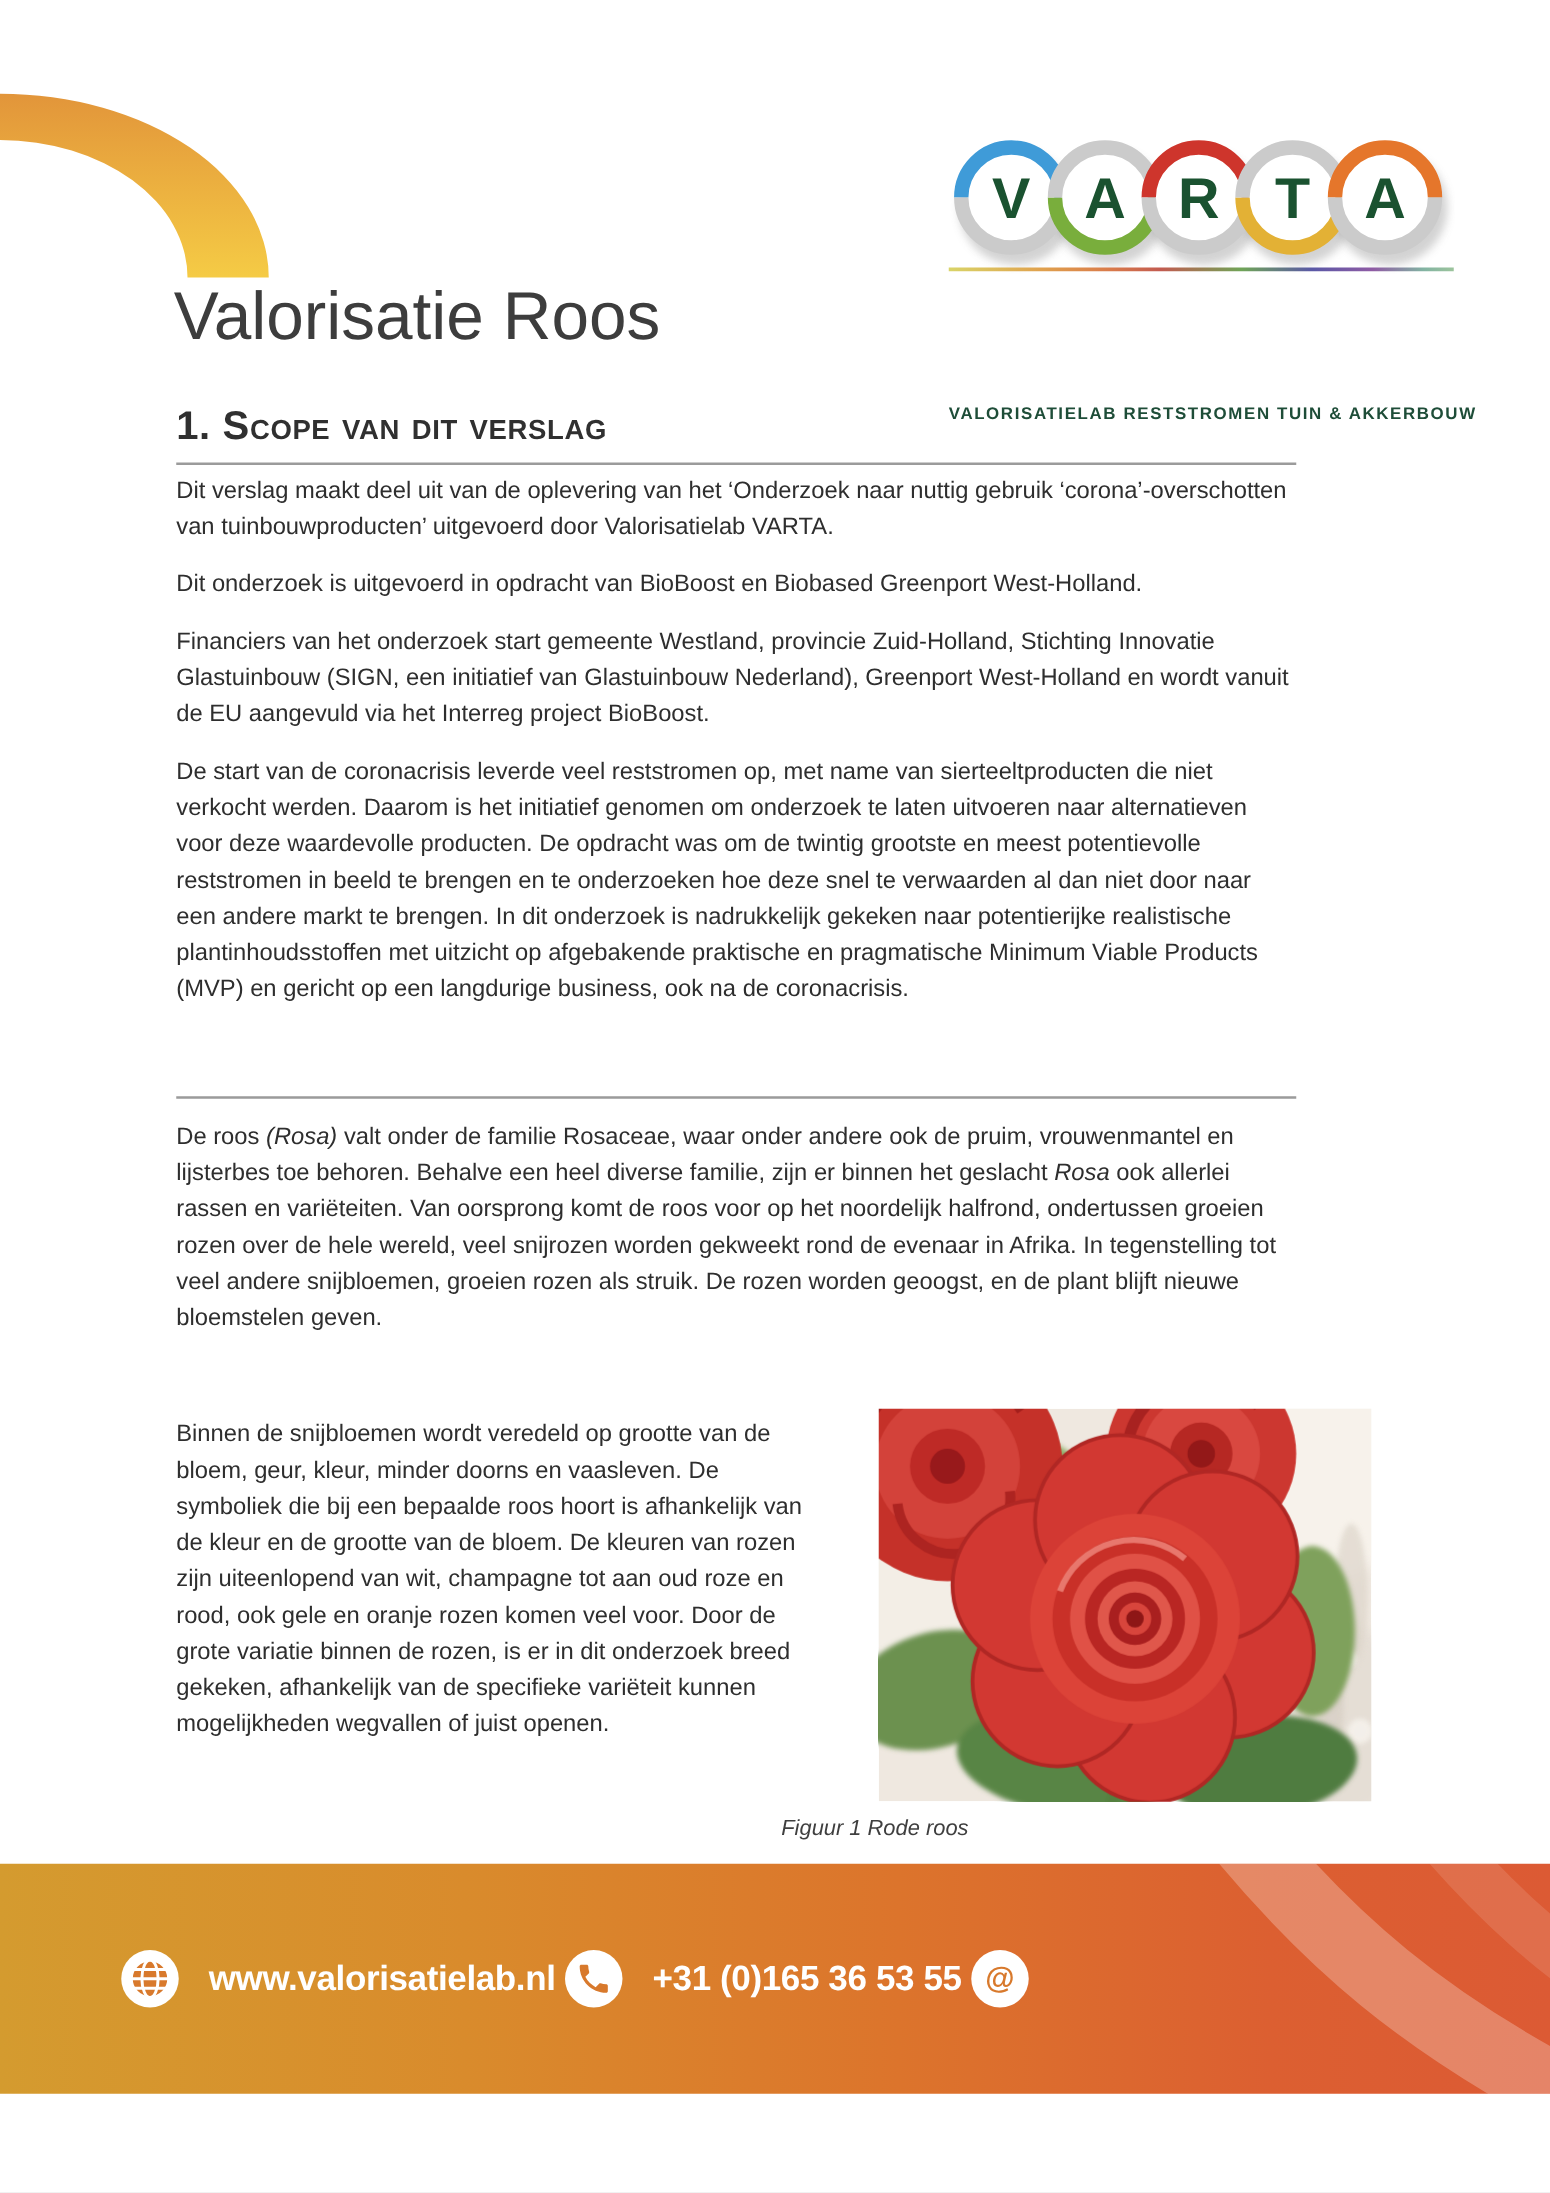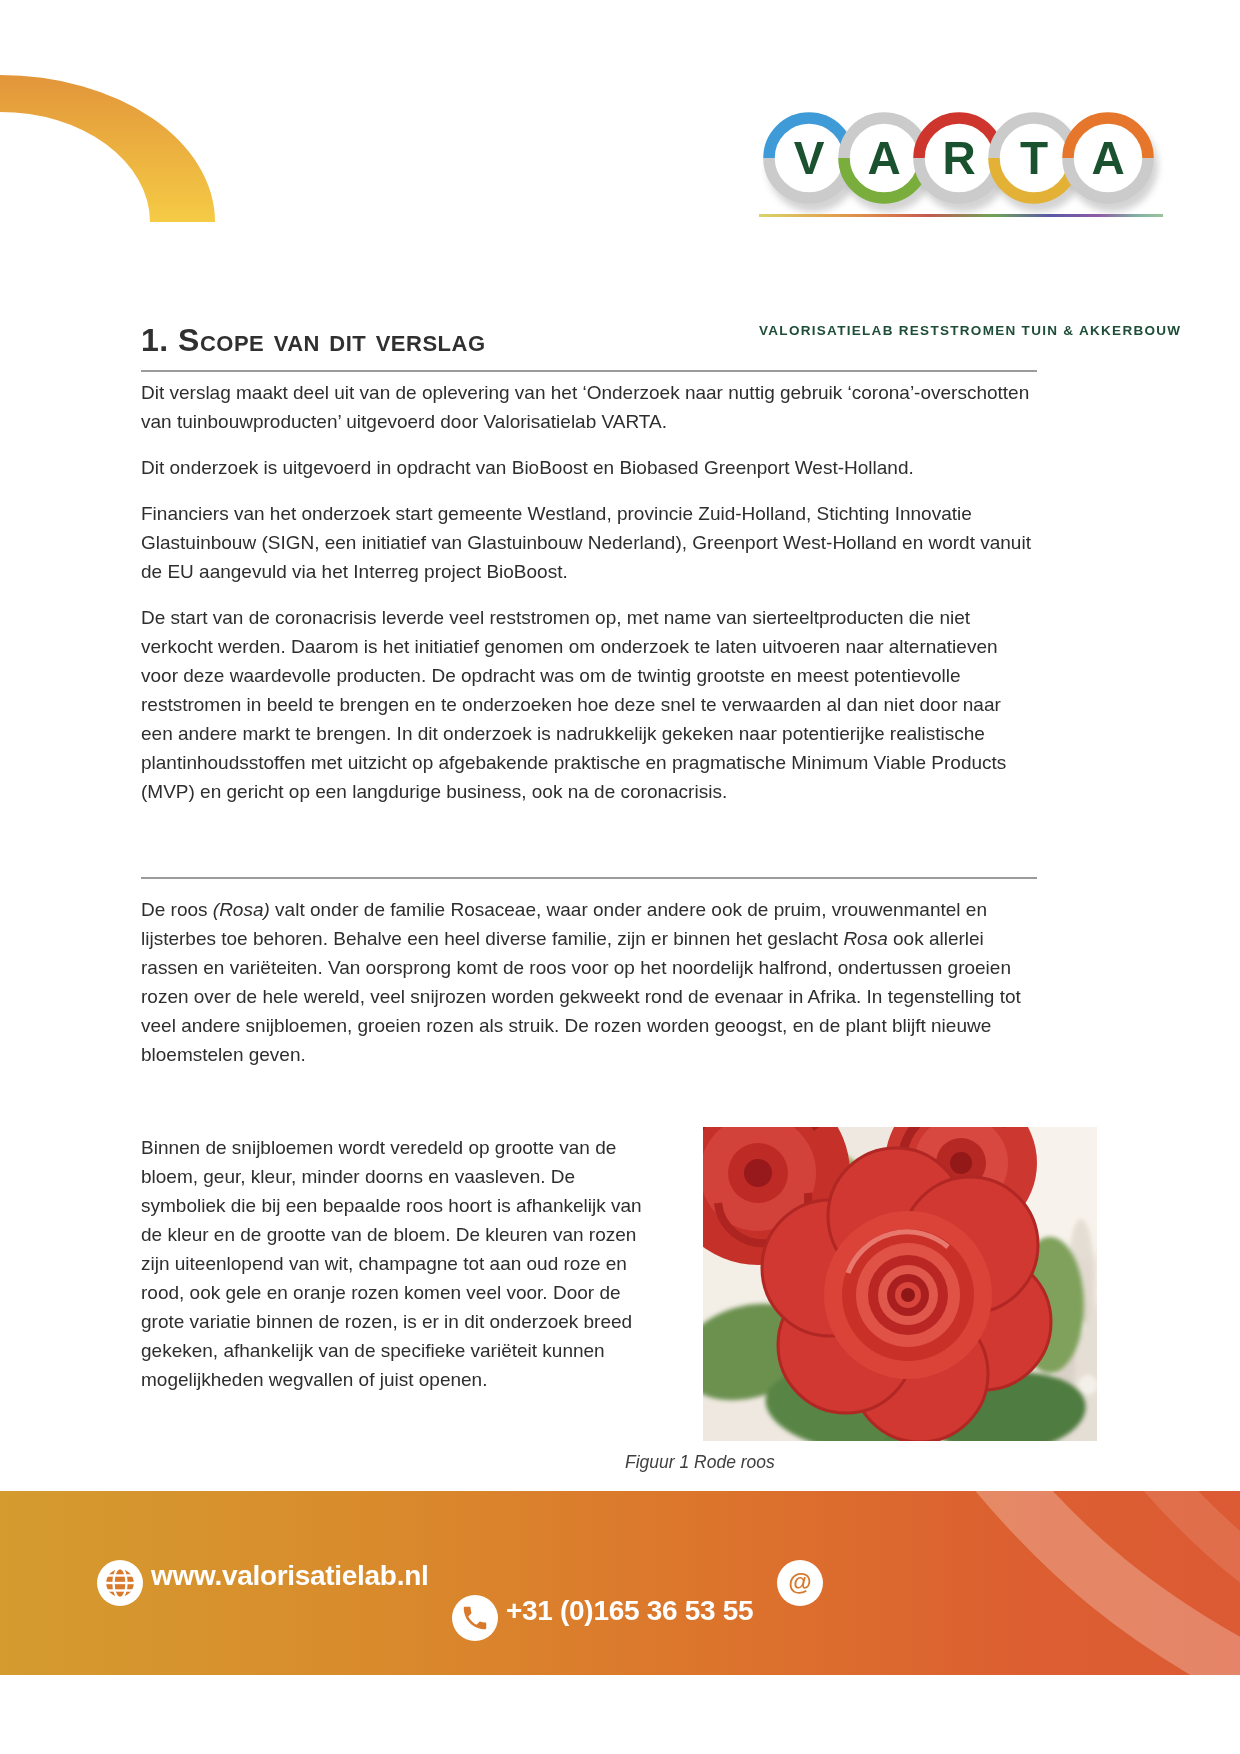--- a/index.html
+++ b/index.html
@@ -32,22 +32,22 @@
   .left-column{position:absolute;left:141px;top:1133px;width:507px;}
   .left-column p{font-size:19px;line-height:29px;margin:0;}
   
   .figure{position:absolute;left:703px;top:1127px;width:394px;margin:0;}
   .figure svg{display:block;}
   .figure-caption{margin:11px 0 0 -78px;font-size:17.5px;font-style:italic;color:#3f3f3f;}
   
   .footer{position:absolute;left:0;top:1491px;width:1240px;height:184px;
     background:linear-gradient(90deg,#d49b2f 0%,#d98b2c 30%,#dc742c 58%,#dc5f31 82%,#dc5a34 100%);}
   .footer-swoosh{position:absolute;left:0;top:0;}
-  .footer-item{position:absolute;top:50%;transform:translateY(-50%);display:flex;gap:8px;}
-  .footer-item.f1{left:97px;} .footer-item.f2{left:452px;margin-top:35px;} .footer-item.f3{left:777px;}
+  .footer-item{position:absolute;top:50%;transform:translateY(-50%);display:flex;align-items:center;gap:24px;}
+  .footer-item.f1{left:97px;} .footer-item.f2{left:452px;} .footer-item.f3{left:777px;}
   .icon-circle{width:46px;height:46px;border-radius:50%;background:#ffffff;
     display:flex;align-items:center;justify-content:center;flex:0 0 auto;}
   .footer-label{color:#ffffff;font-size:28px;font-weight:bold;letter-spacing:-0.3px;white-space:nowrap;}
 </style>
 </head>
 <body>
 
 <div class="page">
 
   <svg class="corner-arc" width="222" height="228" viewBox="0 0 222 228">
@@ -100,20 +100,21 @@
           <circle cx="350" cy="62" r="35" fill="#ffffff"></circle>
           <path d="M 310 62 A 40 40 0 0 1 390 62" stroke="#e5762b" stroke-width="11.5" fill="none"></path>
           <path d="M 310 62 A 40 40 0 0 0 390 62" stroke="#cbcbcb" stroke-width="11.5" fill="none"></path>
           <text x="350" y="78" text-anchor="middle" font-family="Liberation Sans, sans-serif" font-size="46" font-weight="bold" fill="#1a5230">A</text>
         </g>
       </svg>
     <div class="logo-line"></div>
     <div class="logo-subtitle">VALORISATIELAB RESTSTROMEN TUIN &amp; AKKERBOUW</div>
   </div>
 
+  <h1 class="page-title">Valorisatie Roos</h1>
 
   <section class="section section-1">
     <h2 class="section-heading">1. Scope van dit verslag</h2>
     <hr class="rule">
     <div>
         <p>Dit verslag maakt deel uit van de oplevering van het ‘Onderzoek naar nuttig gebruik ‘corona’-overschotten van tuinbouwproducten’ uitgevoerd door Valorisatielab VARTA.</p>
         <p>Dit onderzoek is uitgevoerd in opdracht van BioBoost en Biobased Greenport West-Holland.</p>
         <p>Financiers van het onderzoek start gemeente Westland, provincie Zuid-Holland, Stichting Innovatie Glastuinbouw (SIGN, een initiatief van Glastuinbouw Nederland), Greenport West-Holland en wordt vanuit de EU aangevuld via het Interreg project BioBoost.</p>
         <p>De start van de coronacrisis leverde veel reststromen op, met name van sierteeltproducten die niet verkocht werden. Daarom is het initiatief genomen om onderzoek te laten uitvoeren naar alternatieven voor deze waardevolle producten. De opdracht was om de twintig grootste en meest potentievolle reststromen in beeld te brengen en te onderzoeken hoe deze snel te verwaarden al dan niet door naar een andere markt te brengen. In dit onderzoek is nadrukkelijk gekeken naar potentierijke realistische plantinhoudsstoffen met uitzicht op afgebakende praktische en pragmatische Minimum Viable Products (MVP) en gericht op een langdurige business, ook na de coronacrisis.</p>
       </div>

